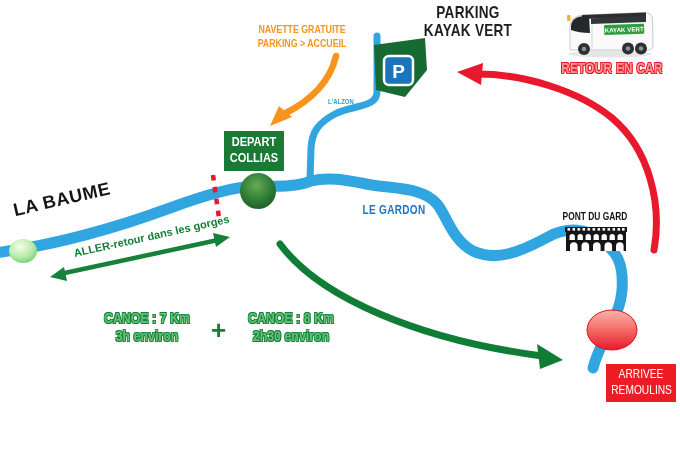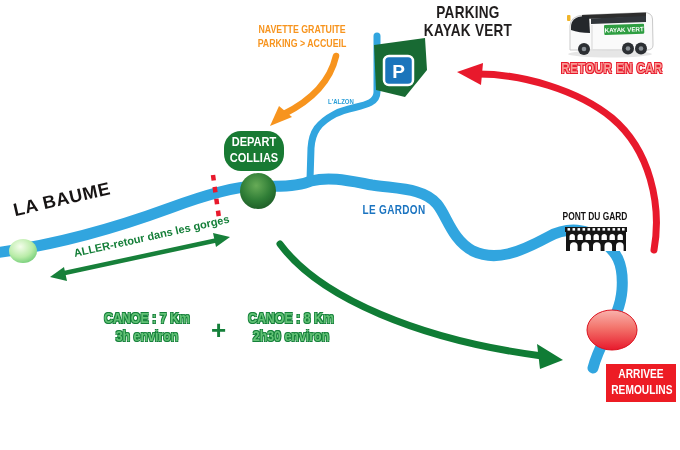--- a/index.html
+++ b/index.html
@@ -20,22 +20,22 @@
   .gardon{left:394px;top:203px;font-size:12.5px;color:#1b74c0;letter-spacing:.4px;}
   .labaume{left:16px;top:200px;font-size:18px;color:#171414;letter-spacing:.6px;transform:rotate(-13deg);transform-origin:0 100%;}
   .aller{left:74px;top:247px;font-size:11px;color:#157f39;font-weight:600;transform:rotate(-12.5deg);transform-origin:0 50%;}
   .pont{left:595px;top:210px;font-size:10.5px;color:#141212;}
   .retour{left:612px;top:60px;font-size:14.5px;letter-spacing:.5px;}
   .canoe{font-size:15.5px;line-height:17.5px;}
   .canoe1{left:147px;top:309px;}
   .canoe2{left:291px;top:309px;}
   .plus{left:211px;top:315px;font-size:26px;color:#15803a;}
   .greenbox{position:absolute;background:#187a33;color:#ffffff;font-weight:bold;text-align:center;}
-  .departbox{left:224px;top:131px;width:60px;height:37px;font-size:13px;line-height:16px;padding-top:3px;border-radius:17px;}
-  .redbox{position:absolute;background:#ed1c24;color:#ffffff;font-weight:bold;text-align:center;
+  .departbox{left:224px;top:131px;width:60px;height:37px;font-size:13px;line-height:16px;padding-top:3px;}
+  .redbox{position:absolute;background:#ed1c24;color:#ffffff;font-weight:normal;text-align:center;
           left:606px;top:364px;width:70px;height:35px;font-size:12px;line-height:15.5px;padding-top:3px;}
 </style>
 </head>
 <body>
 
 <div class="stage">
 
   <svg class="layer" width="680" height="450" viewBox="0 0 680 450">
     <defs>
       <radialGradient id="gCollias" cx="45%" cy="35%" r="75%">

